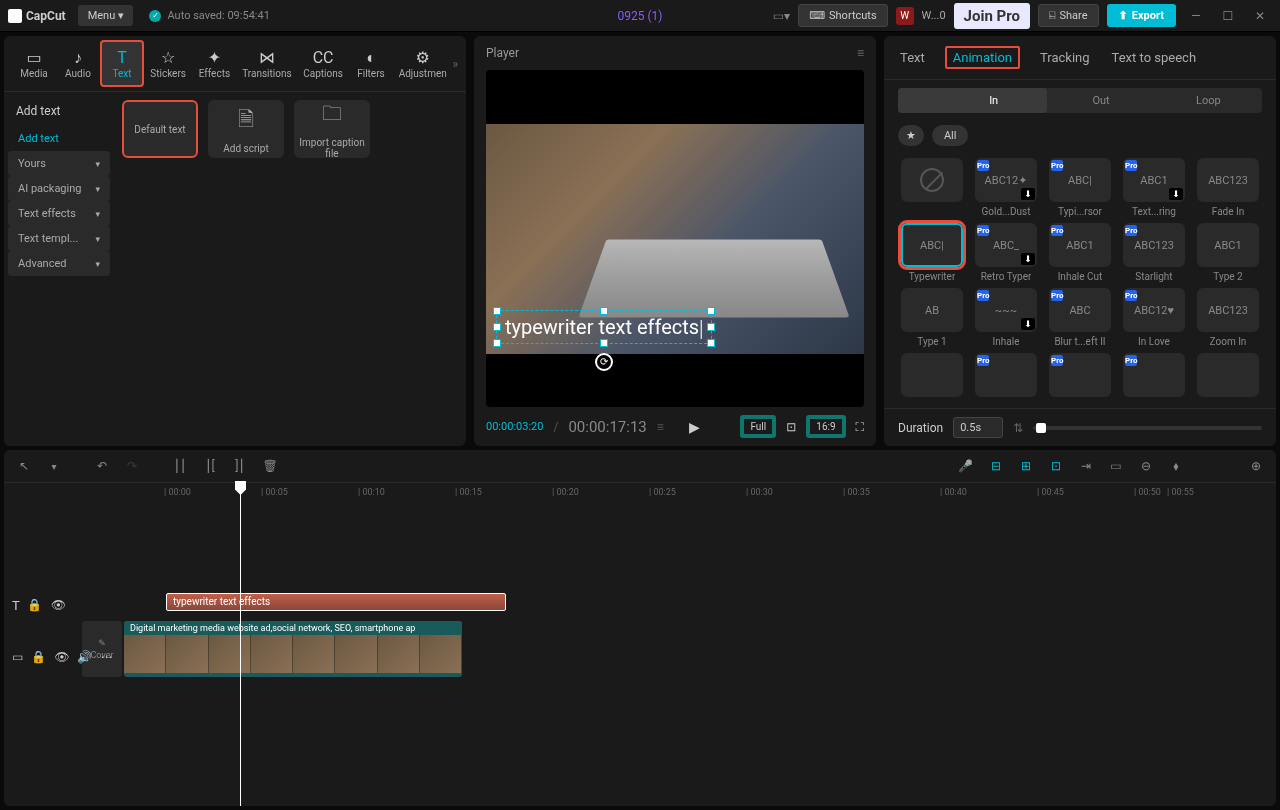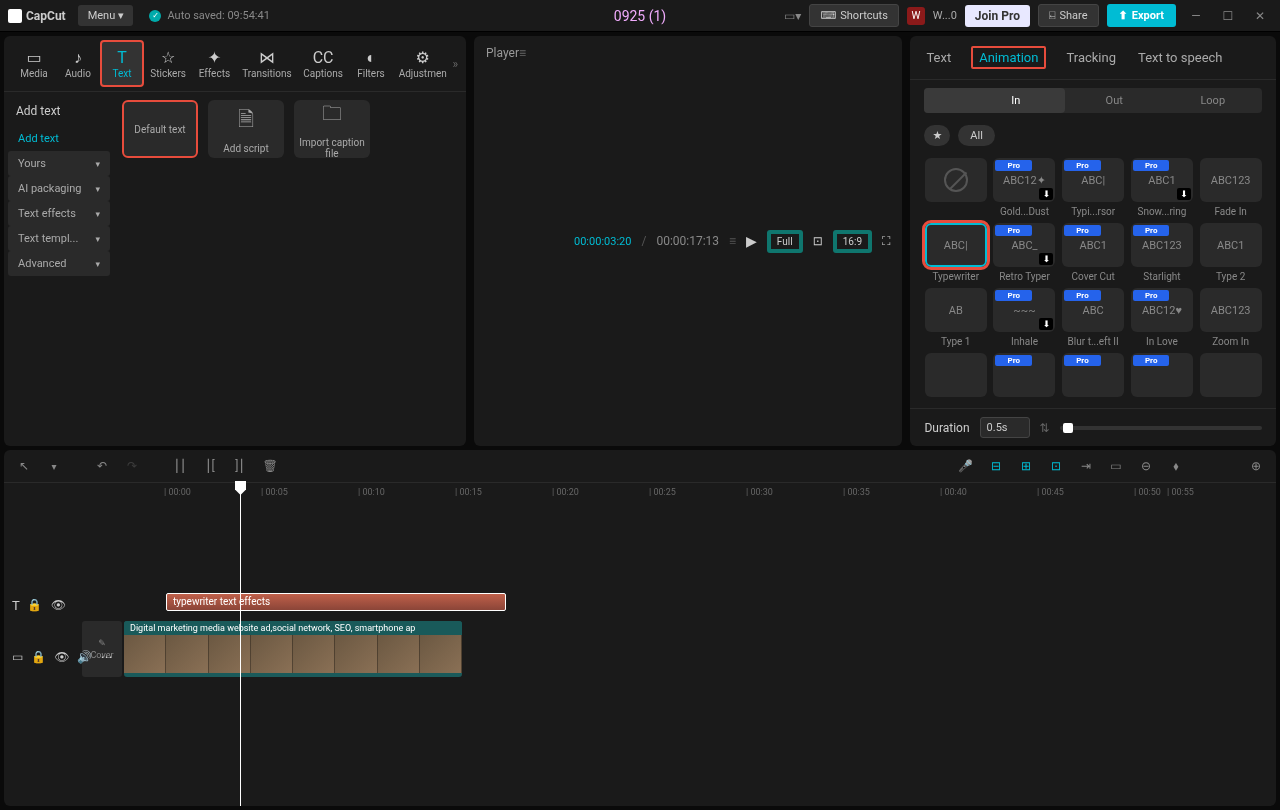--- a/index.html
+++ b/index.html
@@ -5,25 +5,25 @@
 * { margin: 0; padding: 0; box-sizing: border-box; font-family: -apple-system, BlinkMacSystemFont, "Segoe UI", Roboto, sans-serif; }
 body { background: #0a0a0a; color: #ccc; font-size: 12px; width: 1280px; height: 810px; overflow: hidden; }
 
 
 .topbar { height: 32px; background: #1a1a1a; display: flex; align-items: center; padding: 0 8px; border-bottom: 1px solid #000; }
 .logo { display: flex; align-items: center; gap: 4px; font-weight: bold; font-size: 12px; }
 .logo-icon { width: 14px; height: 14px; background: #fff; border-radius: 2px; display: inline-block; position: relative; }
 .menu-btn { background: #333; color: #ccc; border: none; padding: 4px 10px; margin-left: 12px; border-radius: 3px; cursor: pointer; font-size: 11px; }
 .autosave { margin-left: 16px; color: #888; font-size: 11px; display: flex; align-items: center; gap: 6px; }
 .check-icon { width: 12px; height: 12px; background: #0aa; border-radius: 50%; display: inline-flex; align-items: center; justify-content: center; color: #fff; font-size: 8px; }
-.title { position: absolute; left: 50%; transform: translateX(-50%); font-size: 14px; color: #f0abfc; }
+.title { position: absolute; left: 50%; transform: translateX(-50%); font-size: 12px; color: #8b5cf6; }
 .top-right { margin-left: auto; display: flex; align-items: center; gap: 8px; }
 .shortcuts-btn { background: #333; border: 1px solid #444; color: #ccc; padding: 4px 10px; border-radius: 3px; font-size: 11px; cursor: pointer; display:flex; align-items:center; gap:4px;}
 .user-badge { background: #8b1a1a; color: #fff; width: 18px; height: 18px; border-radius: 3px; display: inline-flex; align-items: center; justify-content: center; font-size: 10px; }
-.join-pro { background: #e8e8ff; color: #333; border: none; padding: 4px 10px; border-radius: 3px; font-size: 12px; font-weight: bold; cursor: pointer; }
+.join-pro { background: #e8e8ff; color: #333; border: none; padding: 4px 10px; border-radius: 3px; font-size: 15px; font-weight: bold; cursor: pointer; }
 .share-btn { background: #333; border: 1px solid #444; color: #ccc; padding: 4px 10px; border-radius: 3px; font-size: 11px; cursor: pointer; display:flex; align-items:center; gap:4px;}
 .export-btn { background: #00bcd4; color: #fff; border: none; padding: 5px 12px; border-radius: 3px; font-size: 11px; font-weight: bold; cursor: pointer; display:flex; align-items:center; gap:4px;}
 .win-btn { width: 24px; height: 24px; display: inline-flex; align-items: center; justify-content: center; cursor: pointer; color: #888; }
 
 
 .main { display: flex; height: 418px; }
 .panel { background: #1a1a1a; border-radius: 6px; margin: 4px; }
 
 
 .left-panel { width: 462px; display: flex; flex-direction: column; }
@@ -38,31 +38,31 @@
 .sidebar { width: 110px; padding: 8px 4px; display: flex; flex-direction: column; gap: 4px; }
 .sidebar-header { font-size: 12px; color: #ccc; padding: 4px 8px; }
 .sidebar-item { padding: 6px 10px; color: #aaa; cursor: pointer; border-radius: 3px; font-size: 11px; display: flex; justify-content: space-between; align-items: center; background:#2a2a2a;}
 .sidebar-item.active { color: #00bcd4; background:transparent;}
 .content-area { flex: 1; padding: 8px; display: flex; gap: 10px; align-items: flex-start; }
 .content-card { width: 76px; height: 58px; background: #2a2a2a; border-radius: 6px; display: flex; flex-direction: column; align-items: center; justify-content: center; gap: 4px; cursor: pointer; font-size: 10px; color: #aaa; text-align:center; padding: 4px;}
 .content-card.highlighted { border: 2px solid #e74c3c; }
 .card-icon { font-size: 20px; }
 
 
-.center-panel { flex: 1; display: flex; flex-direction: row; }
+.center-panel { flex: 1; display: flex; flex-direction: column; }
 .player-header { padding: 10px 12px; font-size: 12px; color: #999; display: flex; justify-content: space-between;}
 .player-viewport { flex: 1; margin: 0 12px; position: relative; display: flex; align-items: center; justify-content: flex-end; background: #000; border-radius: 4px; overflow: hidden; }
 .video-frame { width: 100%; height: 230px; background: linear-gradient(135deg, #6b5842 0%, #8a7055 30%, #4a5568 60%, #2d3748 100%); position: relative; }
 .laptop-hint { position:absolute; right:30px; bottom:20px; width:240px; height:120px; background: linear-gradient(180deg,#b8b8b8,#888); transform: perspective(400px) rotateX(50deg); border-radius:4px;}
 .text-overlay { position: absolute; bottom: 10px; left: 10px; background: rgba(0,0,0,0); border: 1px dashed #00bcd4; padding: 4px 8px; font-size: 20px; color: #fff; font-family: serif; }
 .handle { width: 8px; height: 8px; background: #fff; border: 1px solid #00bcd4; position: absolute; }
 .reset-icon { position:absolute; bottom:-28px; left:50%; transform:translateX(-50%); width:18px;height:18px; border:2px solid #fff; border-radius:50%; display:flex; align-items:center; justify-content:center; font-size:10px;}
 .player-controls { display: flex; align-items: center; padding: 8px 12px; gap: 10px; }
 .time-current { color: #00bcd4; font-size: 11px; }
-.time-total { color: #888; font-size: 12px; }
+.time-total { color: #888; font-size: 15px; }
 .play-btn { margin: 0 auto; cursor: pointer; font-size: 14px; }
 .pc-right { margin-left: auto; display: flex; gap: 10px; align-items: center; }
 .pc-btn { padding: 2px 6px; border: 4px solid #0f766e; border-radius: 3px; font-size: 10px; cursor: pointer; }
 
 
 .right-panel { width: 392px; display: flex; flex-direction: column; }
 .right-tabs { display: flex; padding: 10px 14px; gap: 18px; border-bottom: 1px solid #2a2a2a; }
 .right-tab { font-size: 13px; color: #aaa; cursor: pointer; padding: 4px 2px; }
 .right-tab.active { color: #00bcd4; }
 .right-tab.highlighted { border: 2px solid #e74c3c; padding: 2px 6px; border-radius:2px;}
@@ -71,21 +71,21 @@
 .sub-tab.active { background: #3a3a3a; color: #fff; border-radius: 4px; padding-left: 48px; }
 .filter-row { display: flex; gap: 8px; padding: 4px 14px; }
 .filter-chip { padding: 4px 12px; background: #333; border-radius: 12px; font-size: 11px; cursor: pointer; color: #ccc;}
 .filter-chip.star { padding: 4px 8px;}
 .anim-grid { display: grid; grid-template-columns: repeat(5, 1fr); gap: 6px; padding: 8px 14px; overflow-y: auto; flex: 1; }
 .anim-cell { display: flex; flex-direction: column; align-items: center; gap: 4px; }
 .anim-thumb { width: 62px; height: 44px; background: #2a2a2a; border-radius: 6px; position: relative; display: flex; align-items: center; justify-content: center; font-size: 11px; color: #888; cursor: pointer; overflow:hidden;}
 .anim-thumb.selected { border: 2px solid #00bcd4; }
 .anim-thumb.highlighted { outline: 3px solid #e74c3c; }
 .anim-thumb.none{ }
-.pro-badge { position: absolute; top: 2px; left: 2px; background: #2563eb; color: #fff; font-size: 8px; padding: 1px 12px; border-radius: 2px; font-weight: bold; }
+.pro-badge { position: absolute; top: 2px; left: 2px; background: #2563eb; color: #fff; font-size: 8px; padding: 1px 0; border-radius: 2px; font-weight: bold; }
 .dl-badge { position: absolute; bottom: 2px; right: 2px; background: #000; color: #fff; font-size: 9px; width: 14px; height: 12px; display: flex; align-items: center; justify-content: center; border-radius: 2px; }
 .anim-label { font-size: 10px; color: #888; white-space: nowrap; overflow: hidden; text-overflow: ellipsis; max-width: 62px; }
 .duration-row { display: flex; align-items: center; padding: 8px 14px; gap: 10px; border-top: 1px solid #2a2a2a; }
 .dur-input { background: #2a2a2a; border: 1px solid #444; color: #ccc; width: 50px; padding: 3px 6px; border-radius: 3px; font-size: 11px; }
 .dur-slider { flex: 1; height: 4px; background: #333; border-radius: 2px; position: relative; }
 .dur-slider-thumb { position: absolute; left: 3px; top: -3px; width: 10px; height: 10px; background: #fff; border-radius: 2px; }
 
 
 .timeline-panel { height: 356px; background: #1a1a1a; margin: 0 4px 4px 4px; border-radius: 6px; display: flex; flex-direction: column; }
 .tl-toolbar { display: flex; align-items: center; padding: 6px 10px; gap: 10px; border-bottom: 1px solid #2a2a2a; }
@@ -288,37 +288,37 @@
         <div class="anim-cell">
           <div class="anim-thumb">ABC12✦<span class="pro-badge">Pro</span><span class="dl-badge">⬇</span></div>
           <div class="anim-label">Gold...Dust</div>
         </div>
         <div class="anim-cell">
           <div class="anim-thumb">ABC|<span class="pro-badge">Pro</span></div>
           <div class="anim-label">Typi...rsor</div>
         </div>
         <div class="anim-cell">
           <div class="anim-thumb">ABC1<span class="pro-badge">Pro</span><span class="dl-badge">⬇</span></div>
-          <div class="anim-label">Snow...ring</div>
+          <div class="anim-label">Text...ring</div>
         </div>
         <div class="anim-cell">
           <div class="anim-thumb">ABC123</div>
           <div class="anim-label">Fade In</div>
         </div>
         <div class="anim-cell">
           <div class="anim-thumb selected highlighted">ABC|</div>
           <div class="anim-label">Typewriter</div>
         </div>
         <div class="anim-cell">
           <div class="anim-thumb">ABC_<span class="pro-badge">Pro</span><span class="dl-badge">⬇</span></div>
           <div class="anim-label">Retro Typer</div>
         </div>
         <div class="anim-cell">
           <div class="anim-thumb">ABC1<span class="pro-badge">Pro</span></div>
-          <div class="anim-label">Cover Cut</div>
+          <div class="anim-label">Inhale Cut</div>
         </div>
         <div class="anim-cell">
           <div class="anim-thumb">ABC123<span class="pro-badge">Pro</span></div>
           <div class="anim-label">Starlight</div>
         </div>
         <div class="anim-cell">
           <div class="anim-thumb">ABC1</div>
           <div class="anim-label">Type 2</div>
         </div>
         <div class="anim-cell">

